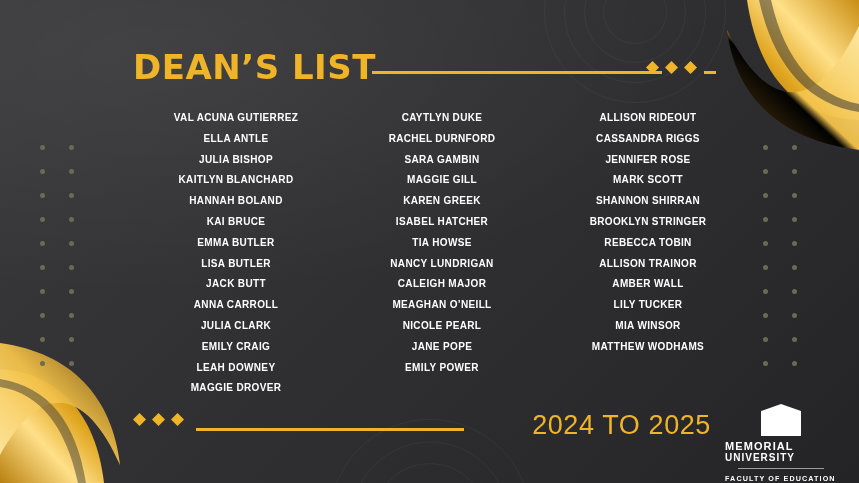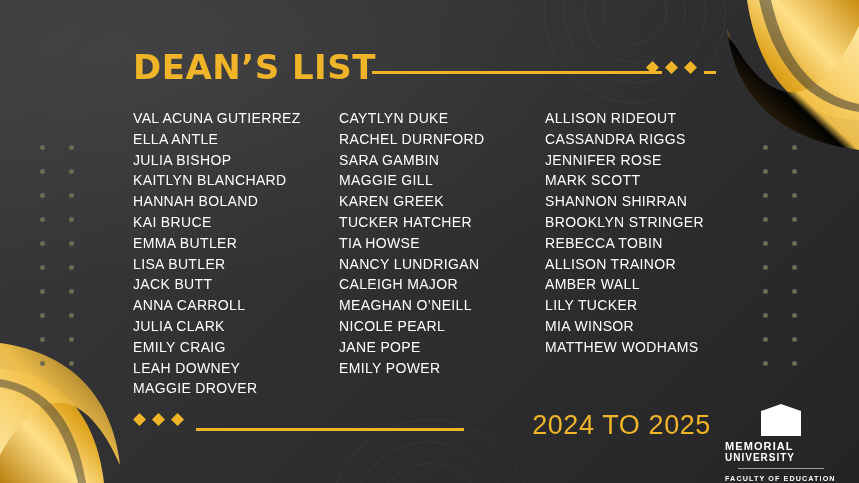--- a/index.html
+++ b/index.html
@@ -117,26 +117,27 @@
     left: 133px;
     top: 108px;
     display: flex;
     gap: 0;
   }
   .name-col {
     width: 206px;
   }
   .name {
     color: #ffffff;
-    font-size: 14px;
-    font-weight: 400;
+    font-size: 10px;
+    font-weight: 700;
     letter-spacing: 0.35px;
     line-height: 20.8px;
     white-space: nowrap;
     font-family: "Liberation Sans", sans-serif;
+    text-align: center;
   }
 
   
   .bottom-rule {
     position: absolute;
     left: 196px;
     top: 428px;
     width: 268px;
     height: 3px;
     background: #f0b428;
@@ -334,21 +335,21 @@
       <div class="name">EMILY CRAIG</div>
       <div class="name">LEAH DOWNEY</div>
       <div class="name">MAGGIE DROVER</div>
     </div>
     <div class="name-col">
       <div class="name">CAYTLYN DUKE</div>
       <div class="name">RACHEL DURNFORD</div>
       <div class="name">SARA GAMBIN</div>
       <div class="name">MAGGIE GILL</div>
       <div class="name">KAREN GREEK</div>
-      <div class="name">TUCKER HATCHER</div>
+      <div class="name">ISABEL HATCHER</div>
       <div class="name">TIA HOWSE</div>
       <div class="name">NANCY LUNDRIGAN</div>
       <div class="name">CALEIGH MAJOR</div>
       <div class="name">MEAGHAN O’NEILL</div>
       <div class="name">NICOLE PEARL</div>
       <div class="name">JANE POPE</div>
       <div class="name">EMILY POWER</div>
     </div>
     <div class="name-col">
       <div class="name">ALLISON RIDEOUT</div>

